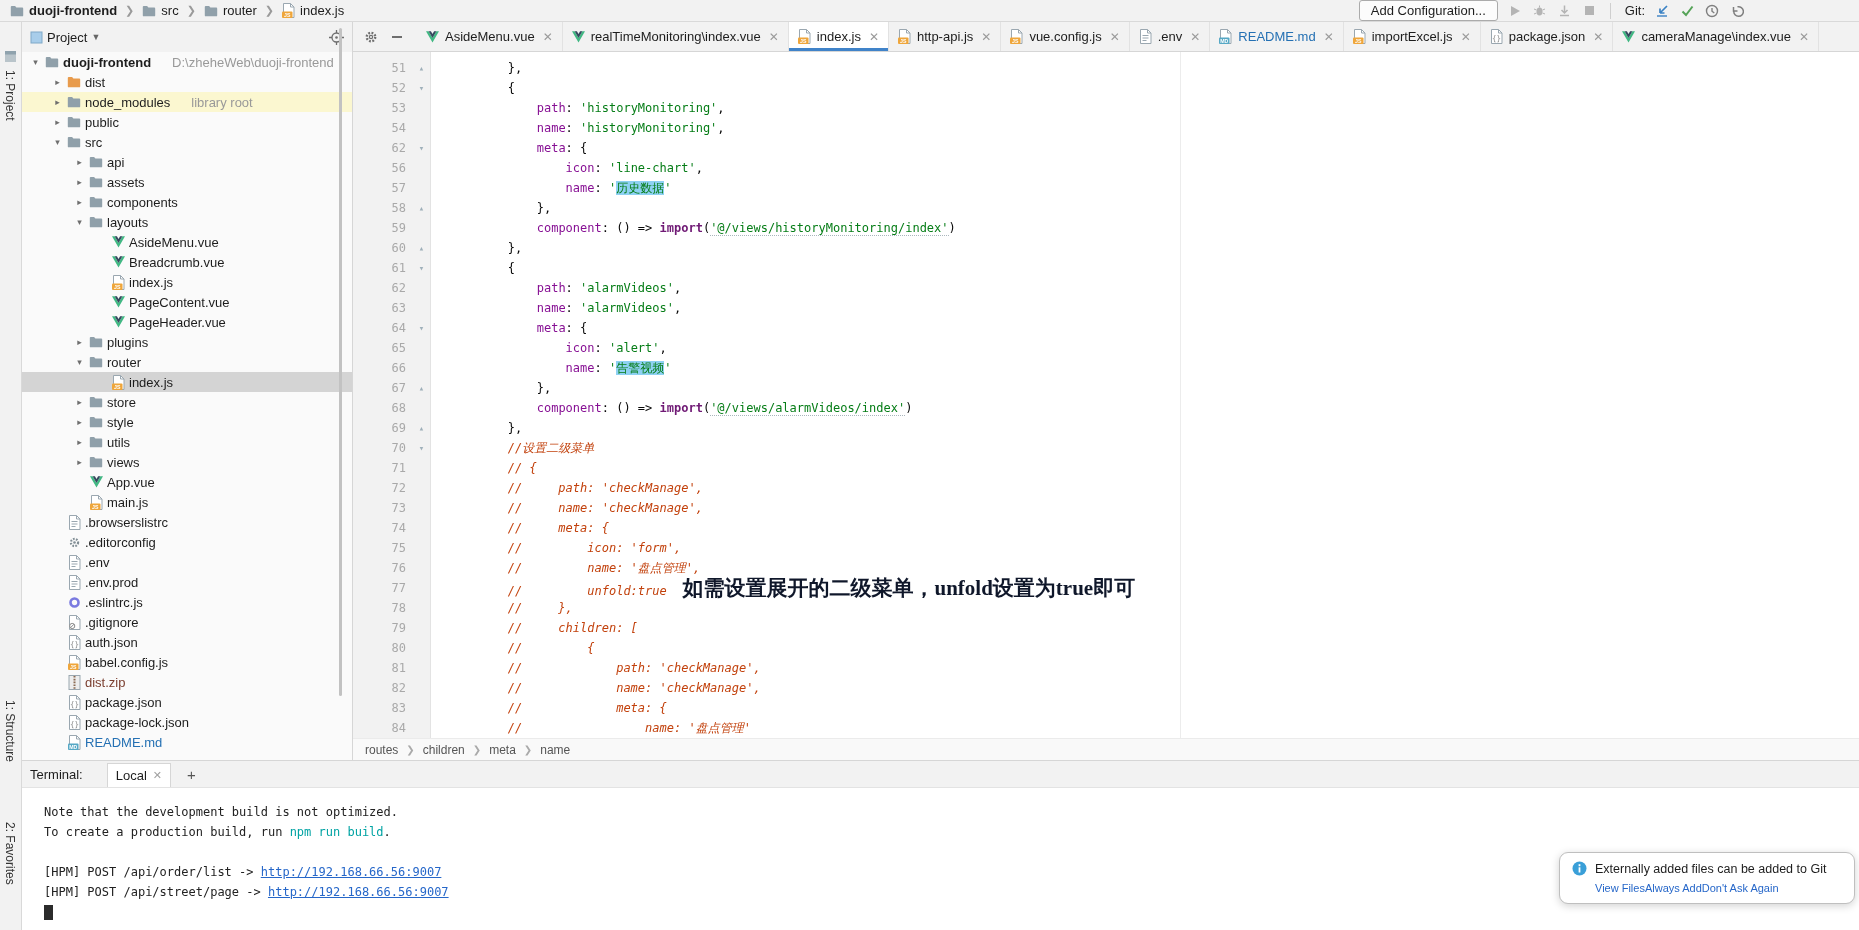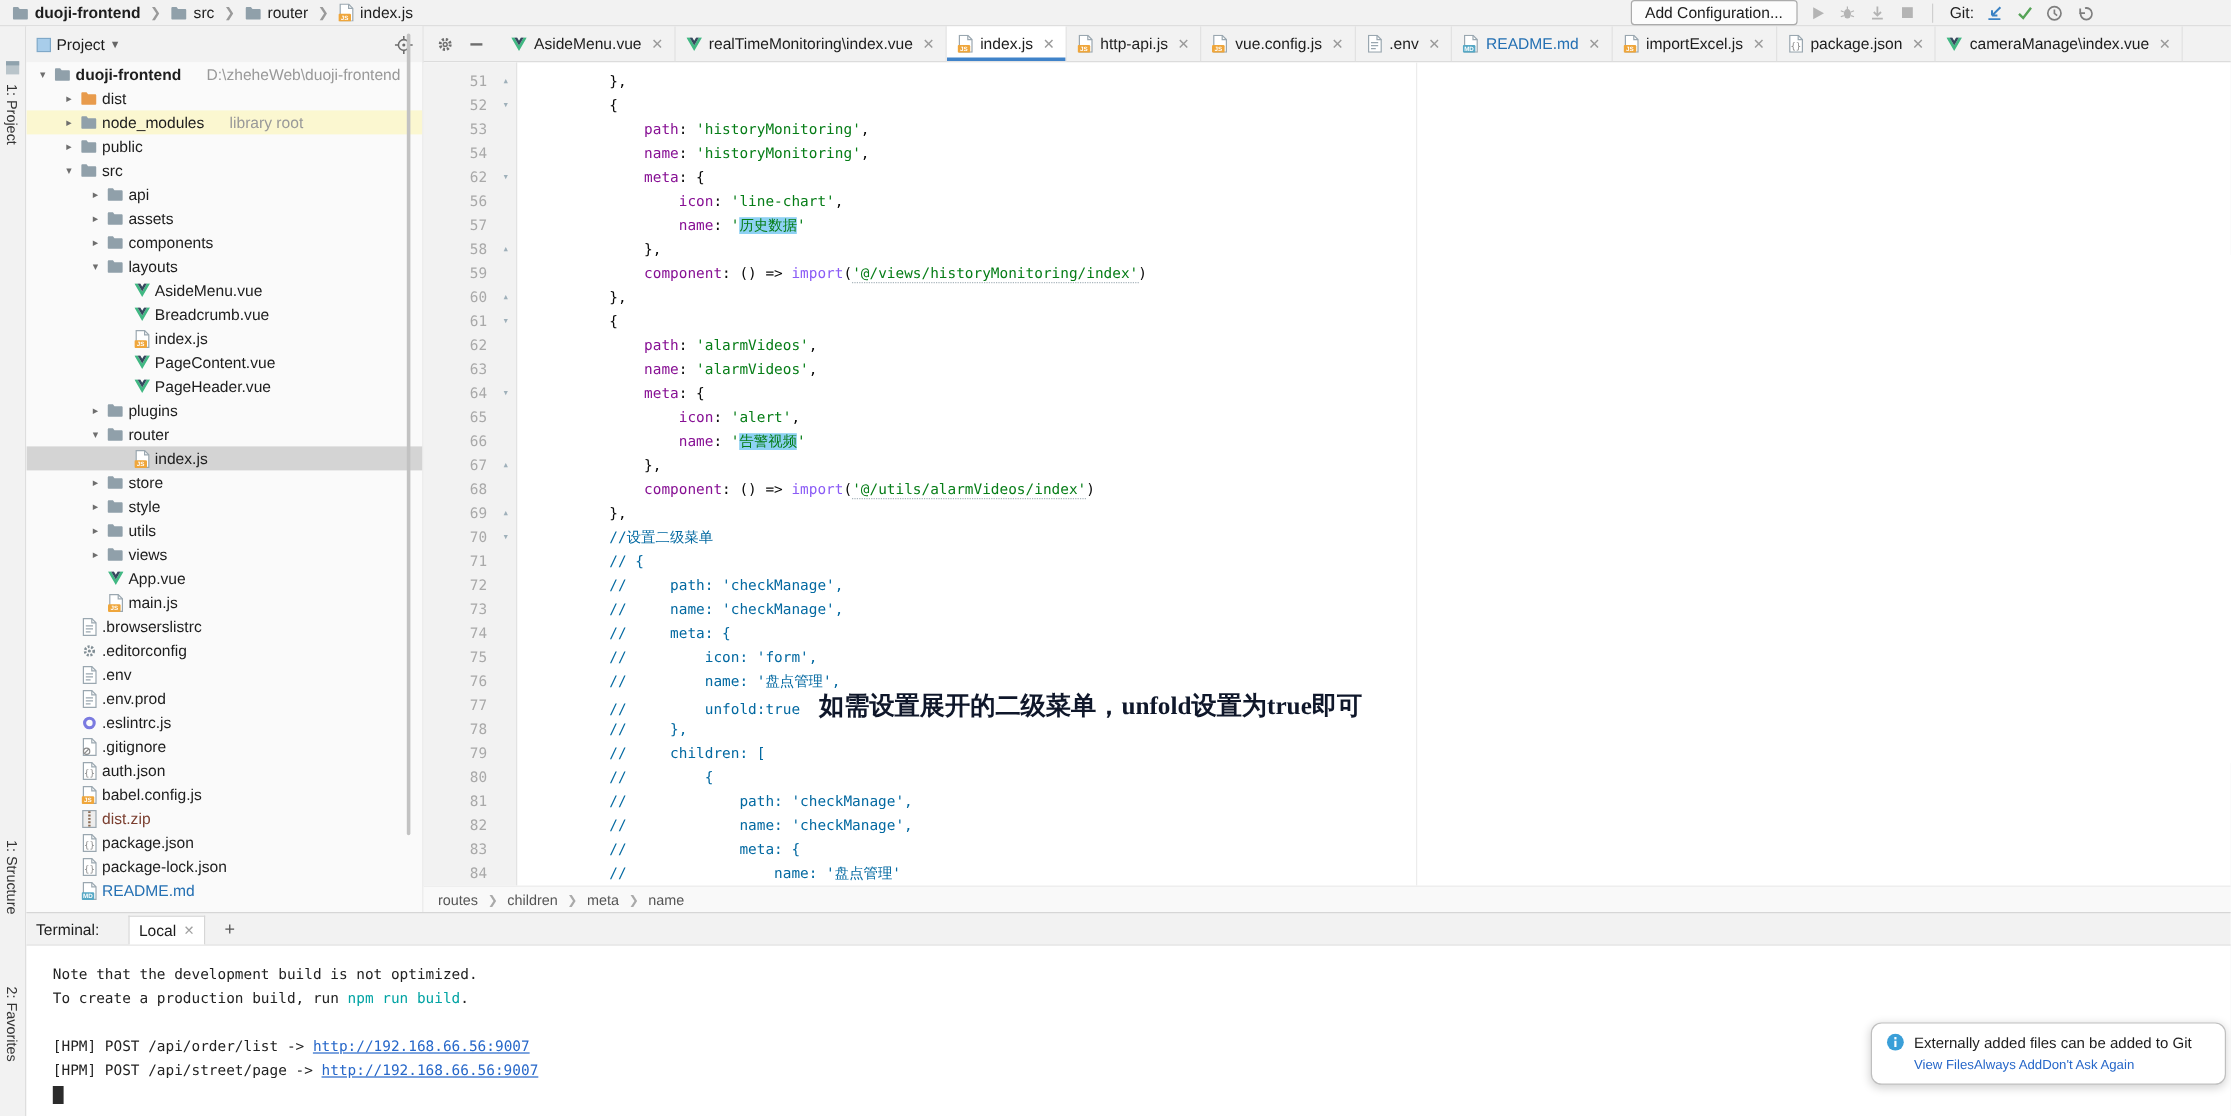--- a/index.html
+++ b/index.html
@@ -57,22 +57,22 @@
   #gutter{position:absolute;left:0;top:0;bottom:22px;width:78px;background:#f2f2f2;border-right:1px solid #e3e3e3;padding-top:6px}
   .gl{height:20px;line-height:20px;display:flex;font-family:"DejaVu Sans Mono",monospace;font-size:12px;color:#a9a9a9}
   .gnum{flex:1;text-align:right;padding-right:7px}
   .gfold{width:17px;text-align:center;color:#9fb0ba;font-size:9px;line-height:20px}
   #codecol{position:absolute;left:79px;top:0;right:0;bottom:22px;padding:6px 0 0 18px;font-family:"DejaVu Sans Mono",monospace;font-size:12px;overflow:hidden}
   .cl{height:20px;line-height:20px;white-space:pre;color:#080808}
   .tk-k{color:#871094}
   .tk-s{color:#067d17}
   .tk-sh{color:#067d17;background:#8ed1f3}
   .tk-su{color:#067d17;border-bottom:1px dotted #aab6bd}
-  .tk-kw{color:#8b5cf6;font-weight:normal}
-  .tk-c{color:#0369a1;}
+  .tk-kw{color:#701a75;font-weight:bold}
+  .tk-c{color:#c2410c;font-style:italic}
   .tk-red{color:#0f172a;font-style:normal;font-family:Liberation Serif, serif;font-size:21px;font-weight:bold}
   #guide{position:absolute;left:827px;top:0;bottom:22px;width:1px;background:#ececec}
   #ebc{position:absolute;left:0;right:0;bottom:0;height:22px;background:#f9f9f9;border-top:1px solid #ebebeb;display:flex;align-items:center;padding-left:12px;font-size:12px;color:#555;gap:8px}
   .bcsep{color:#aaa;font-size:10px}
 
   
   #terminal{position:absolute;left:22px;top:760px;right:0;bottom:0;background:#fff}
   #termhead{height:28px;background:#f2f2f2;border-top:1px solid #d6d6d6;border-bottom:1px solid #e3e3e3;display:flex;align-items:center;padding-left:8px;font-size:13px;gap:6px}
   #termtab{display:flex;align-items:center;gap:6px;background:#fff;border:1px solid #d6d6d6;border-bottom:none;padding:3px 8px;margin-left:18px;margin-top:4px;align-self:flex-end;height:24px}
   #termtab .tclose{color:#a0a0a0;font-size:11px}
@@ -856,21 +856,21 @@
       <div class="cl"><span class="tk-p">            },</span></div>
       <div class="cl"><span class="tk-p">            </span><span class="tk-k">component</span><span class="tk-p">: () =&gt; </span><span class="tk-kw">import</span><span class="tk-p">(</span><span class="tk-su">'@/views/historyMonitoring/index'</span><span class="tk-p">)</span></div>
       <div class="cl"><span class="tk-p">        },</span></div>
       <div class="cl"><span class="tk-p">        {</span></div>
       <div class="cl"><span class="tk-p">            </span><span class="tk-k">path</span><span class="tk-p">: </span><span class="tk-s">'alarmVideos'</span><span class="tk-p">,</span></div>
       <div class="cl"><span class="tk-p">            </span><span class="tk-k">name</span><span class="tk-p">: </span><span class="tk-s">'alarmVideos'</span><span class="tk-p">,</span></div>
       <div class="cl"><span class="tk-p">            </span><span class="tk-k">meta</span><span class="tk-p">: {</span></div>
       <div class="cl"><span class="tk-p">                </span><span class="tk-k">icon</span><span class="tk-p">: </span><span class="tk-s">'alert'</span><span class="tk-p">,</span></div>
       <div class="cl"><span class="tk-p">                </span><span class="tk-k">name</span><span class="tk-p">: </span><span class="tk-s">'</span><span class="tk-sh">告警视频</span><span class="tk-s">'</span></div>
       <div class="cl"><span class="tk-p">            },</span></div>
-      <div class="cl"><span class="tk-p">            </span><span class="tk-k">component</span><span class="tk-p">: () =&gt; </span><span class="tk-kw">import</span><span class="tk-p">(</span><span class="tk-su">'@/utils/alarmVideos/index'</span><span class="tk-p">)</span></div>
+      <div class="cl"><span class="tk-p">            </span><span class="tk-k">component</span><span class="tk-p">: () =&gt; </span><span class="tk-kw">import</span><span class="tk-p">(</span><span class="tk-su">'@/views/alarmVideos/index'</span><span class="tk-p">)</span></div>
       <div class="cl"><span class="tk-p">        },</span></div>
       <div class="cl"><span class="tk-c">        //设置二级菜单</span></div>
       <div class="cl"><span class="tk-c">        // {</span></div>
       <div class="cl"><span class="tk-c">        //     path: 'checkManage',</span></div>
       <div class="cl"><span class="tk-c">        //     name: 'checkManage',</span></div>
       <div class="cl"><span class="tk-c">        //     meta: {</span></div>
       <div class="cl"><span class="tk-c">        //         icon: 'form',</span></div>
       <div class="cl"><span class="tk-c">        //         name: '盘点管理',</span></div>
       <div class="cl"><span class="tk-c">        //         unfold:true</span><span class="tk-red">   如需设置展开的二级菜单，unfold设置为true即可</span></div>
       <div class="cl"><span class="tk-c">        //     },</span></div>

